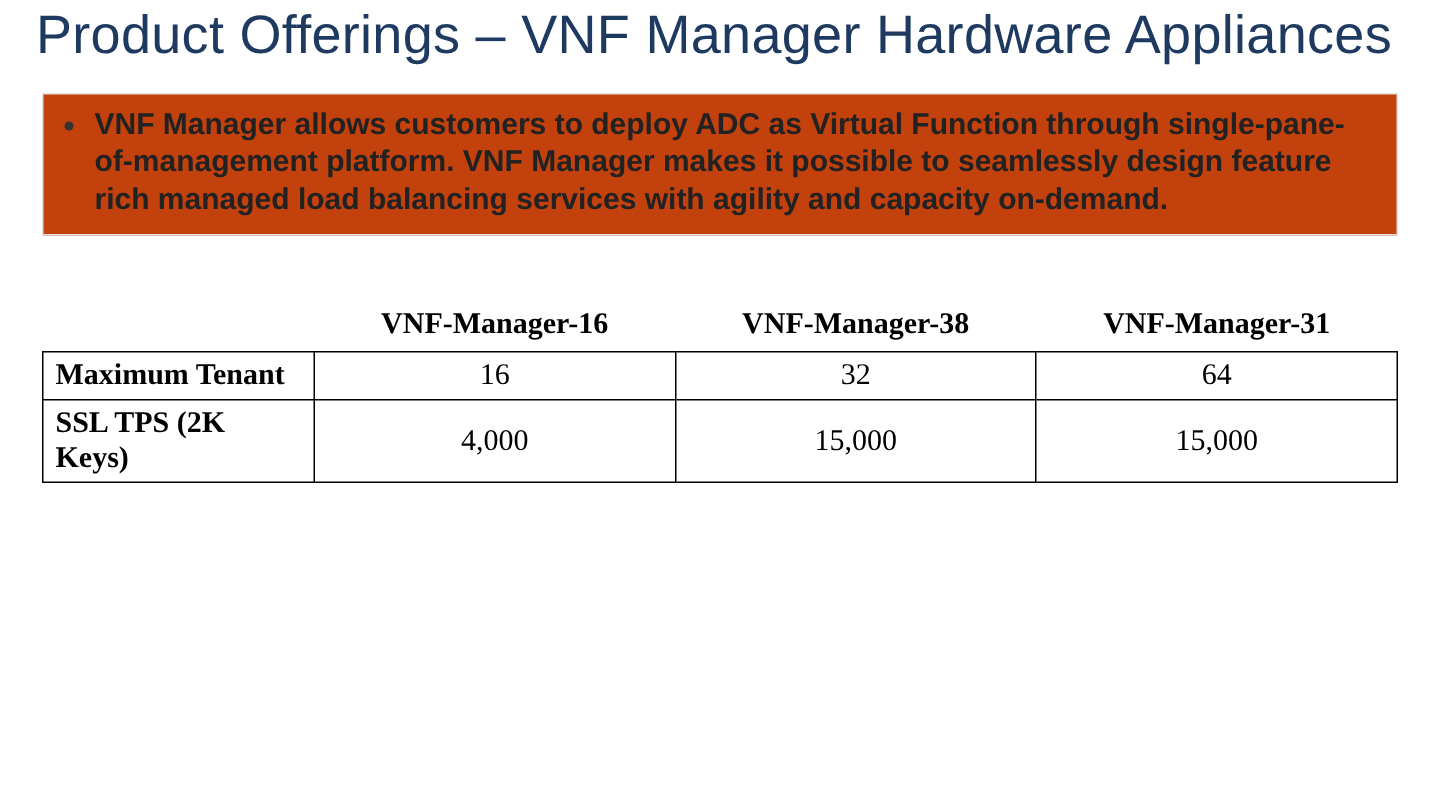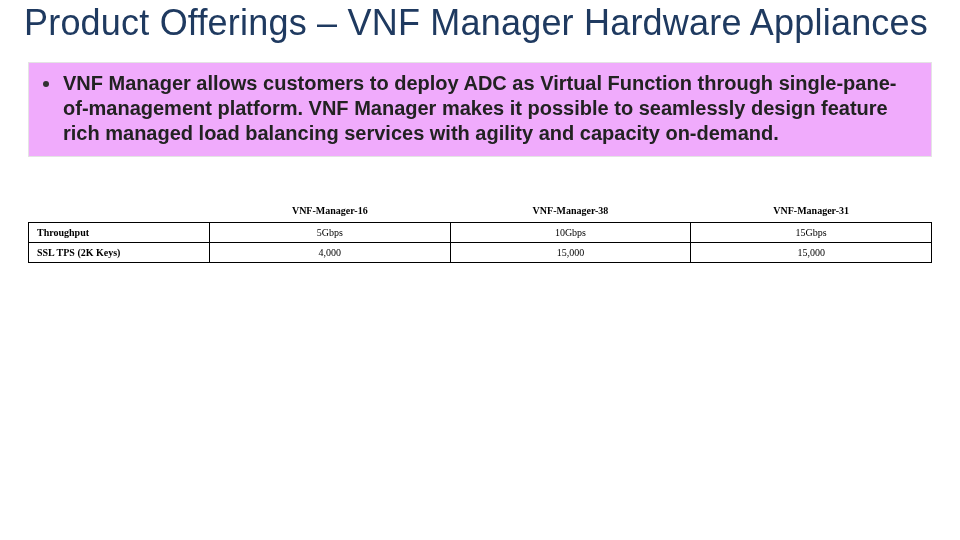--- a/index.html
+++ b/index.html
@@ -7,41 +7,41 @@
     .slide { width: 960px; height: 540px; position: relative; padding: 0; }
     .title {
       font-size: 36px;
       font-weight: 300;
       color: #1f3a60;
       padding: 2px 0 0 24px;
       letter-spacing: 0.2px;
     }
     .bullet-block {
       margin: 18px 28px 0 28px;
-      background: #f0abfc;
+      background: #c2410c;
       border: 1px solid #e4e4e4;
       padding: 8px 14px 10px 14px;
     }
     .bullet-row { display: flex; }
     .bullet-dot {
       width: 6px; height: 6px; border-radius: 50%; background: #333;
       margin-top: 10px; margin-right: 14px; flex-shrink: 0;
     }
     .bullet-text {
       font-size: 20px;
       font-weight: 600;
       color: #222;
       line-height: 1.25;
     }
     .table-wrap { margin: 44px 28px 0 28px; }
     table.spec {
       width: 100%;
       border-collapse: collapse;
       font-family: "Times New Roman", Times, serif;
-      font-size: 10px;
+      font-size: 20px;
     }
     table.spec th, table.spec td {
       border: 1px solid #000;
       padding: 4px 8px;
       text-align: center;
       vertical-align: middle;
       background: #fff;
     }
     table.spec th.row-head {
       text-align: left;
@@ -76,24 +76,24 @@
   <div class="table-wrap">
     <table class="spec">
       <tbody>
           <tr>
         <th class="corner"></th>
         <th class="col-head">VNF-Manager-16</th>
         <th class="col-head">VNF-Manager-38</th>
         <th class="col-head">VNF-Manager-31</th>
       </tr>
       <tr>
-        <th class="row-head">Throughput</th>
-        <td>5Gbps</td>
-        <td>10Gbps</td>
-        <td>15Gbps</td>
+        <th class="row-head">Maximum Tenant</th>
+        <td>16</td>
+        <td>32</td>
+        <td>64</td>
       </tr>
       <tr>
         <th class="row-head">SSL TPS (2K Keys)</th>
         <td>4,000</td>
         <td>15,000</td>
         <td>15,000</td>
       </tr>
     </tbody>
       </table>
   </div>

